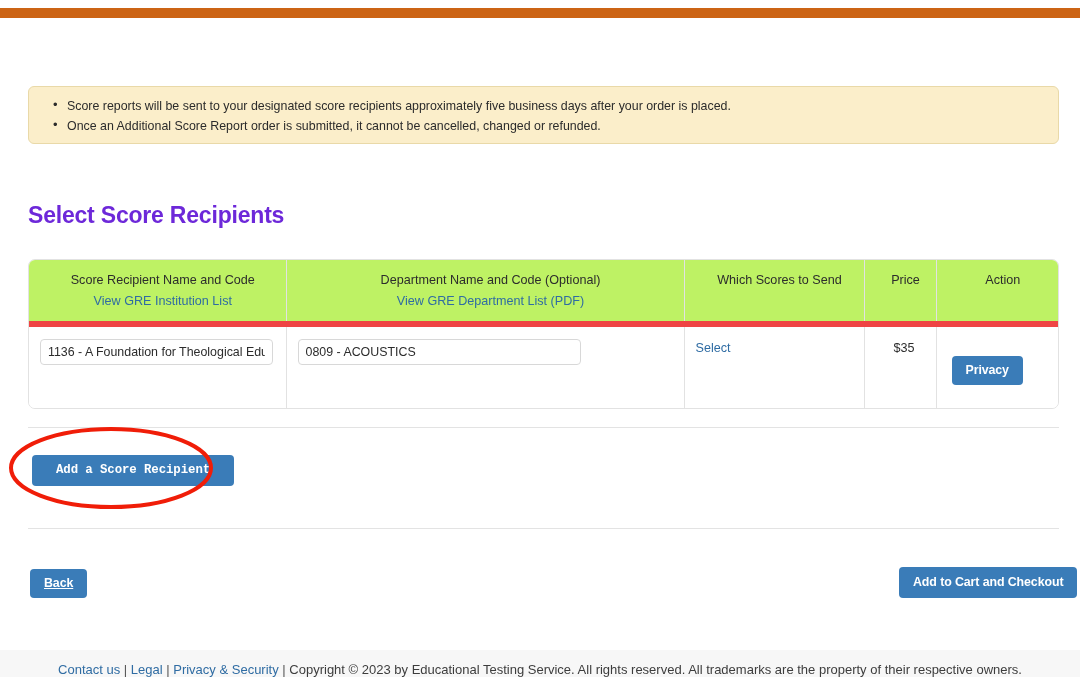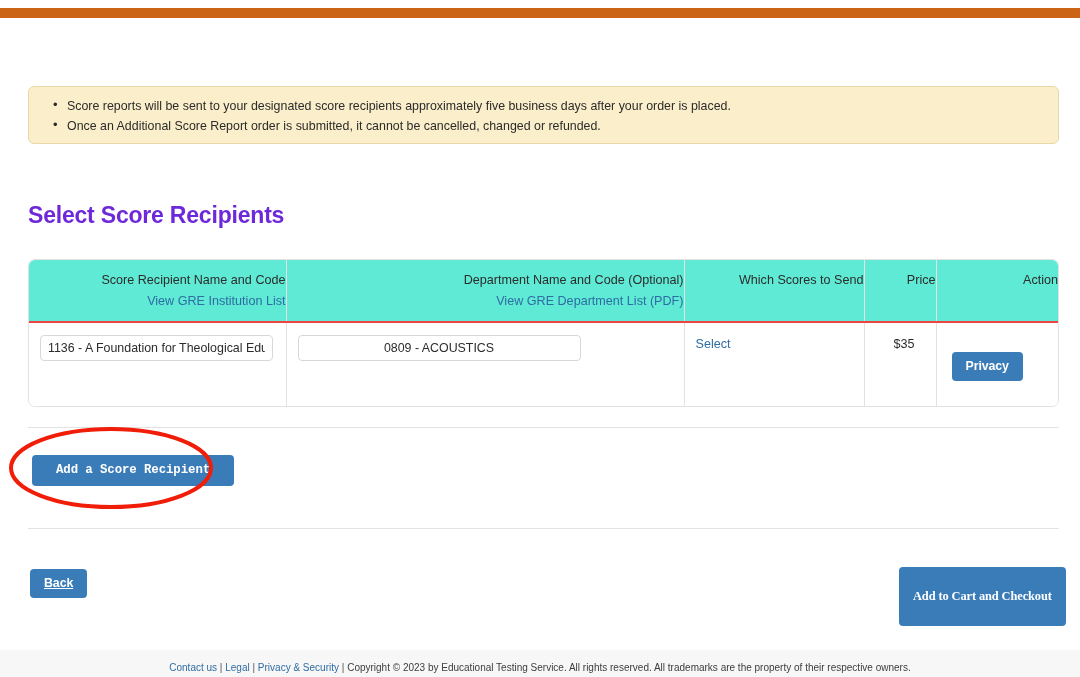--- a/index.html
+++ b/index.html
@@ -102,26 +102,26 @@
     border-radius: 7px;
     overflow: hidden;
     background: #ffffff;
   }
   table.rt {
     border-collapse: collapse;
     width: 100%;
     table-layout: fixed;
   }
   table.rt th {
-    background: #5eead4;
-    text-align: right;
+    background: #bef264;
+    text-align: center;
     vertical-align: top;
     padding: 13px 0 13px 11px;
     border-right: 1px solid #e2e2e2;
-    border-bottom: 2px solid #ef4444;
+    border-bottom: 6px solid #ef4444;
     font-weight: normal;
     font-size: 12.6px;
     color: #2c2c2c;
     height: 52px;
   }
   table.rt th:last-child { border-right: none; }
   table.rt td {
     vertical-align: top;
     padding: 12px 0 12px 11px;
     border-right: 1px solid #e2e2e2;
@@ -148,21 +148,21 @@
     height: 26px;
     border: 1px solid #d8d8d8;
     border-radius: 4px;
     padding: 0 7px;
     font-size: 12.4px;
     font-family: "Liberation Sans", sans-serif;
     color: #2c2c2c;
     background: #ffffff;
     outline: none;
   }
-  .cell-input.dept { width: 283px; text-align: center; }
+  .cell-input.dept { width: 283px; }
 
   .select-link {
     color: #2f6ca3;
     font-size: 12.6px;
     text-decoration: none;
     cursor: pointer;
     display: inline-block;
     padding-top: 2px;
   }
   .price-val { padding-top: 2px; display: inline-block; font-size: 12.6px; margin-left: 18px; }
@@ -208,22 +208,21 @@
     position: absolute;
     left: 30px;
     top: 551px;
     padding: 8px 14px;
     text-decoration: underline;
   }
   #checkout-btn {
     position: absolute;
     left: 899px;
     top: 549px;
-    padding: 23px 14px;
-    font-family: Liberation Serif, serif;
+    padding: 9px 14px;
   }
 
   
   #annotation-ellipse {
     position: absolute;
     left: 8px;
     top: 408px;
     width: 206px;
     height: 84px;
     pointer-events: none;
@@ -242,21 +241,21 @@
     width: 1080px;
     height: 27px;
     background: #f7f7f7;
   }
   #footer-text {
     position: absolute;
     left: 0;
     top: 12px;
     width: 1080px;
     text-align: center;
-    font-size: 10px;
+    font-size: 13px;
     color: #3d3d3d;
     white-space: nowrap;
   }
   #footer-text .flink {
     color: #2f6ca3;
     text-decoration: none;
     cursor: pointer;
   }
   #footer-text .sep { color: #555; }
 </style>

